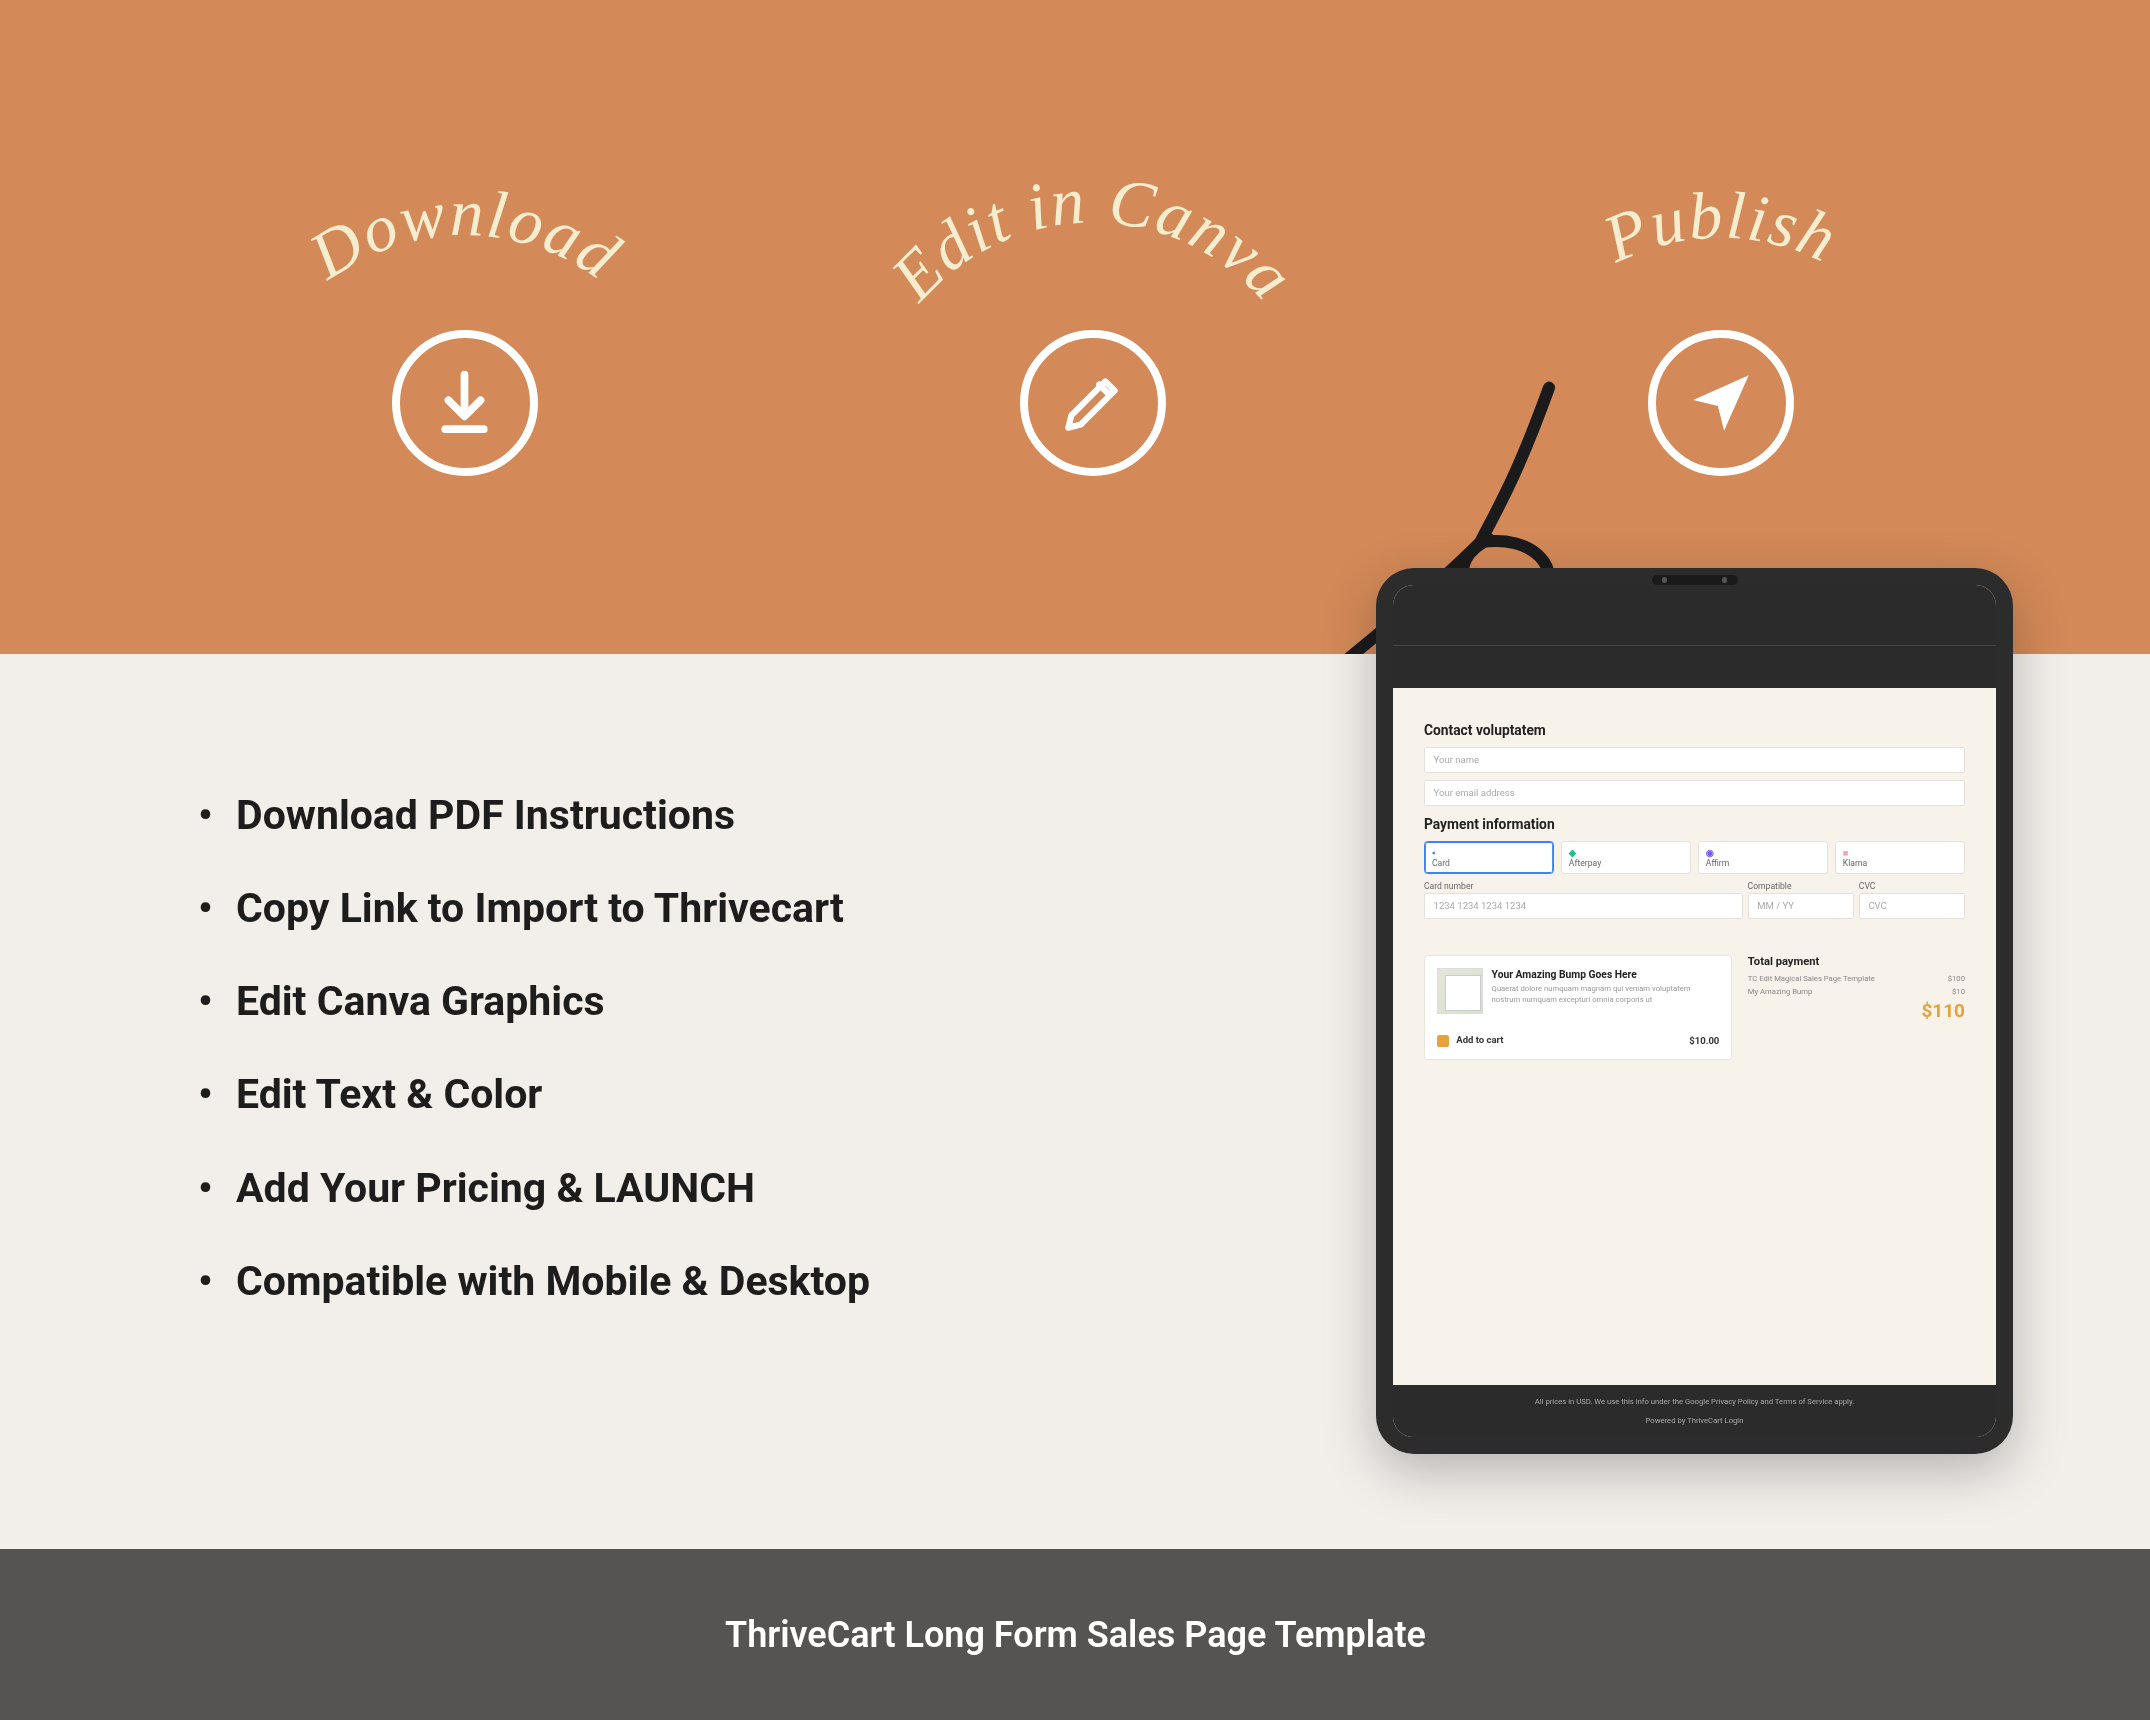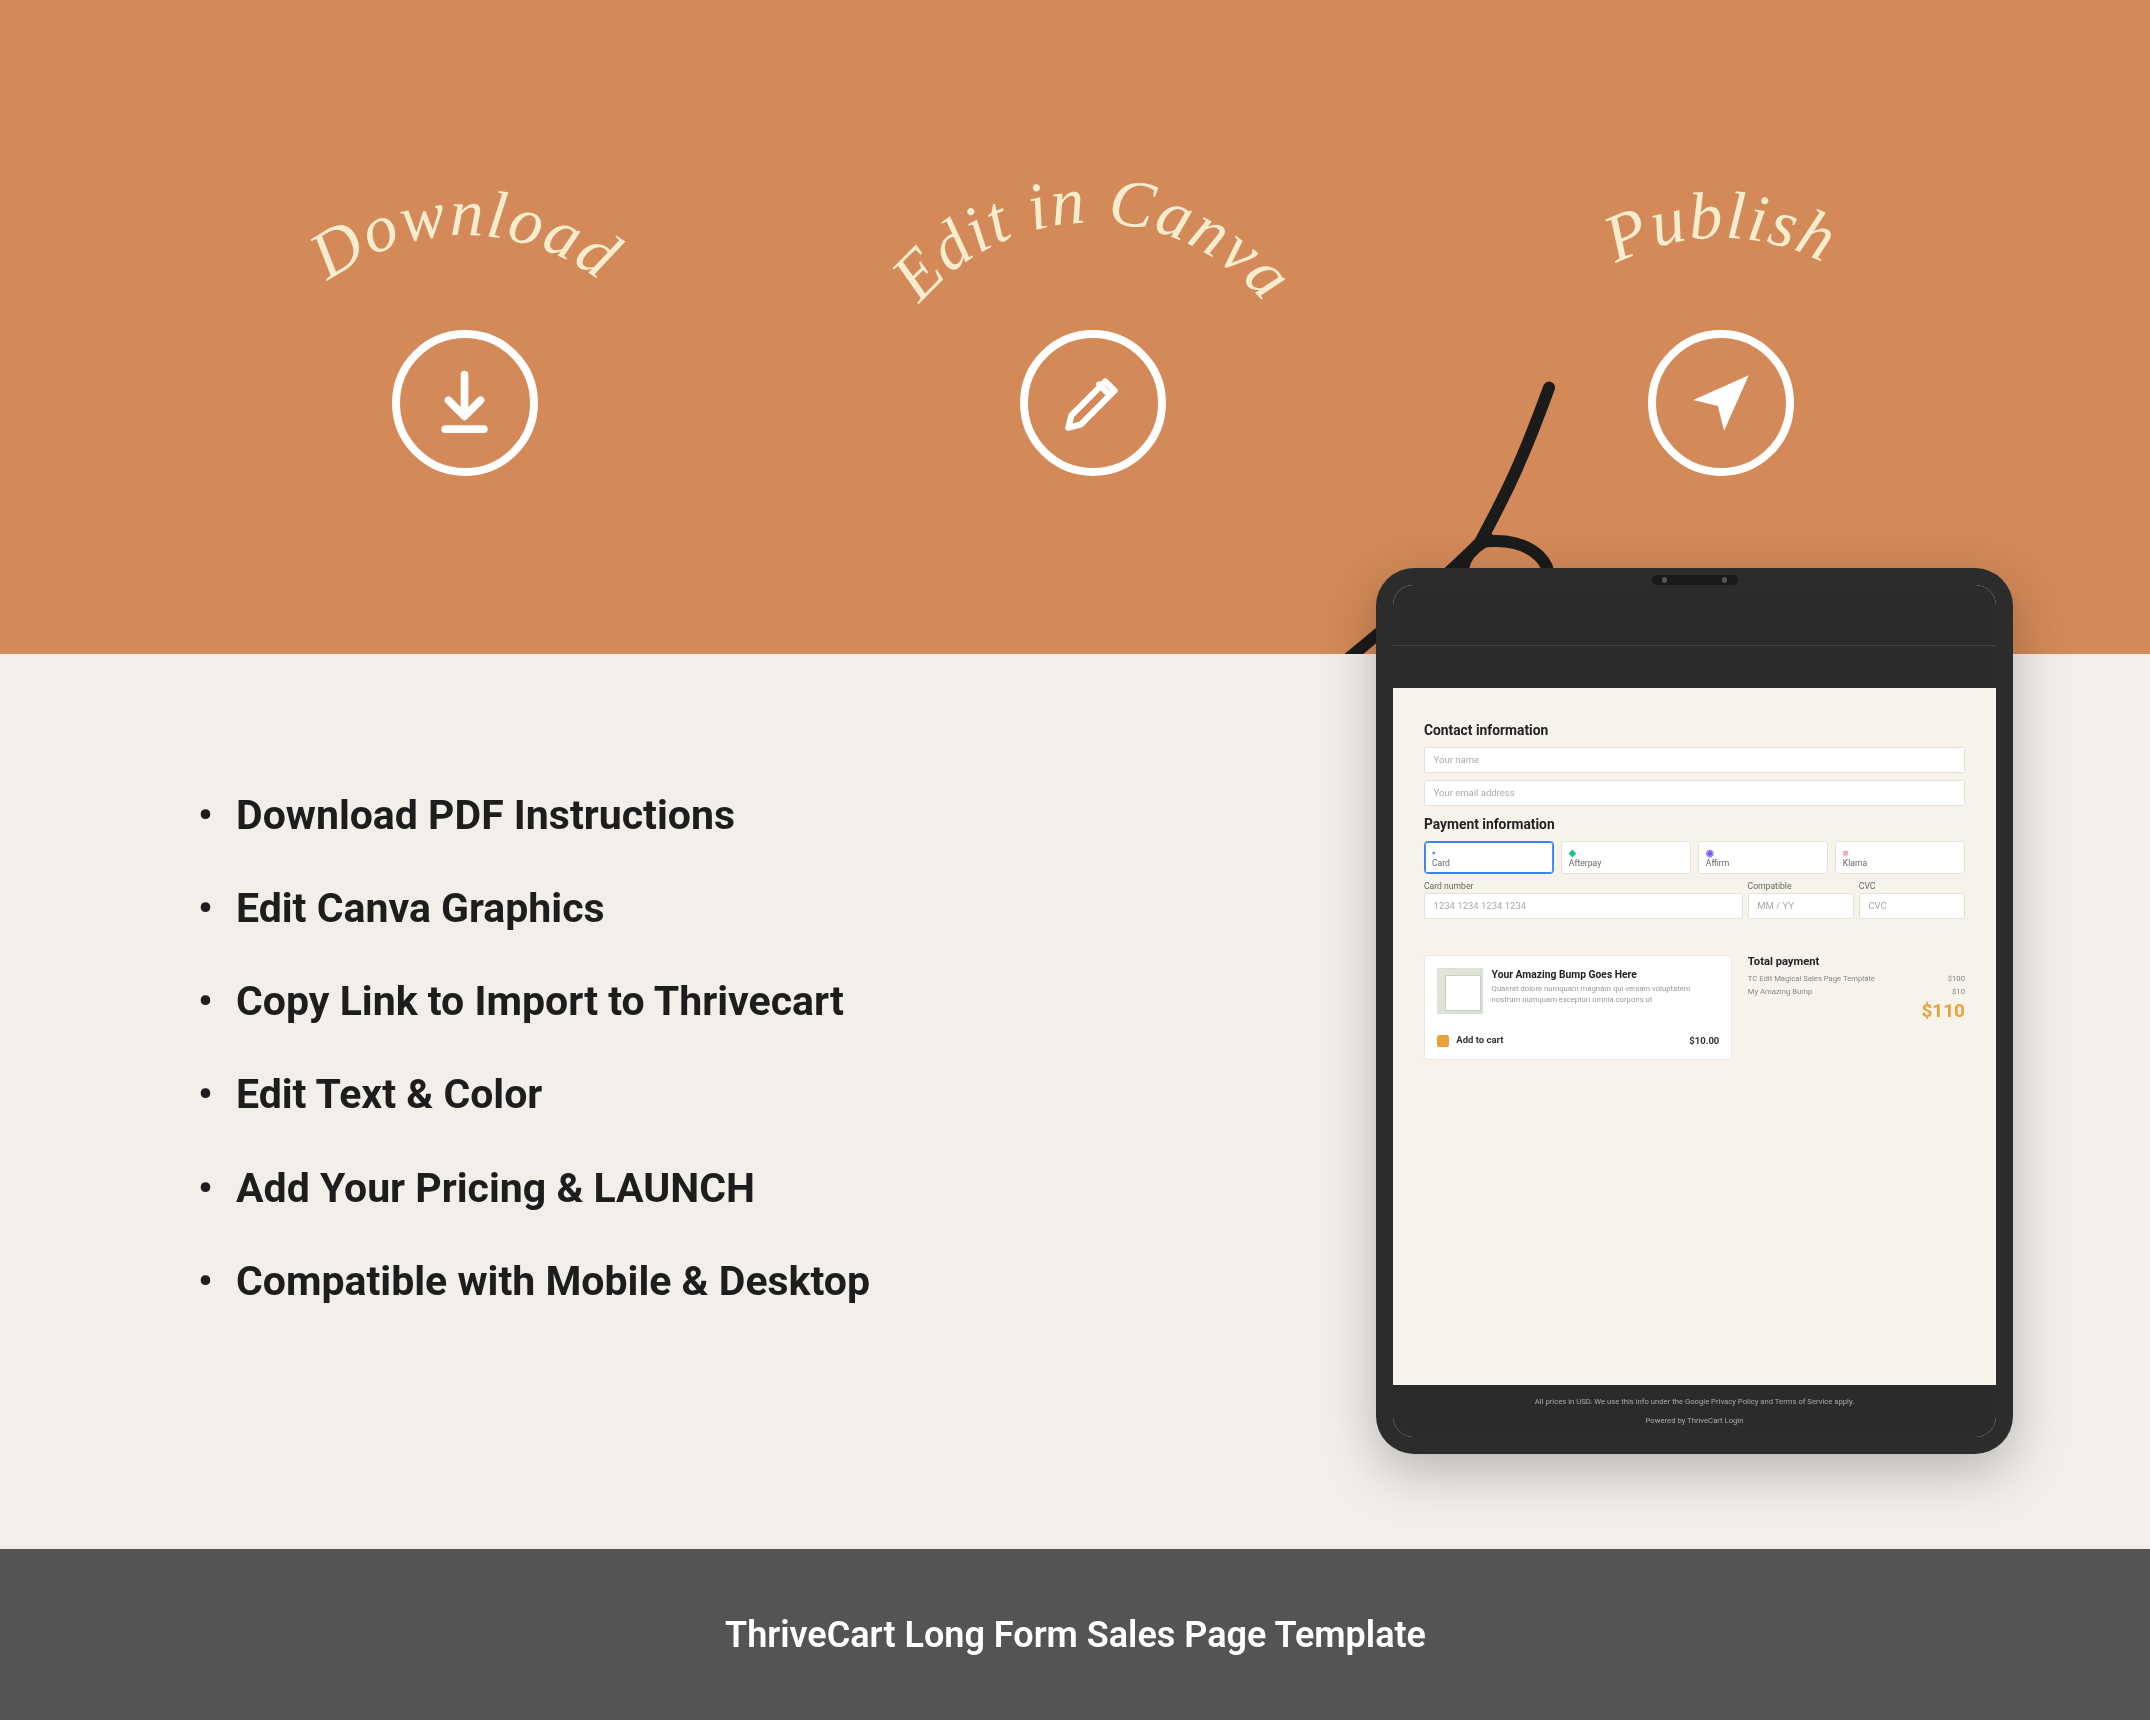--- a/index.html
+++ b/index.html
@@ -318,34 +318,34 @@
                C 230 260, 140 330, 55 400" fill="none" stroke="#1b1b1b" stroke-width="14" stroke-linecap="round"></path>
       <path d="M 55 400 L 110 360 M 55 400 L 100 420" fill="none" stroke="#1b1b1b" stroke-width="14" stroke-linecap="round"></path>
     </svg>
   </div>
 </div>
 
 <div class="mid-band">
 
   <ul class="bullets">
     <li>Download PDF Instructions</li>
+    <li>Copy Link to Import to Thrivecart</li>
     <li>Edit Canva Graphics</li>
-    <li>Copy Link to Import to Thrivecart</li>
     <li>Edit Text &amp; Color</li>
     <li>Add Your Pricing &amp; LAUNCH</li>
     <li>Compatible with Mobile &amp; Desktop</li>
   </ul>
 
   <div class="tablet">
     <div class="tablet-camera"></div>
     <div class="tablet-inner">
       <div class="checkout-hdr"></div>
       <div class="checkout-body">
 
-        <div class="sec-title">Contact information</div>
+        <div class="sec-title">Contact voluptatem</div>
         <div class="field">Your name</div>
         <div class="field">Your email address</div>
 
         <div class="sec-title">Payment information</div>
         <div class="pay-tabs">
           <div class="pay-tab active"><span class="tick">▪</span><span>Card</span></div>
           <div class="pay-tab"><span class="tick" style="color:#1ec28b">◆</span><span>Afterpay</span></div>
           <div class="pay-tab"><span class="tick" style="color:#7a5af5">◉</span><span>Affirm</span></div>
           <div class="pay-tab"><span class="tick" style="color:#f7a1c4">■</span><span>Klarna</span></div>
         </div>

